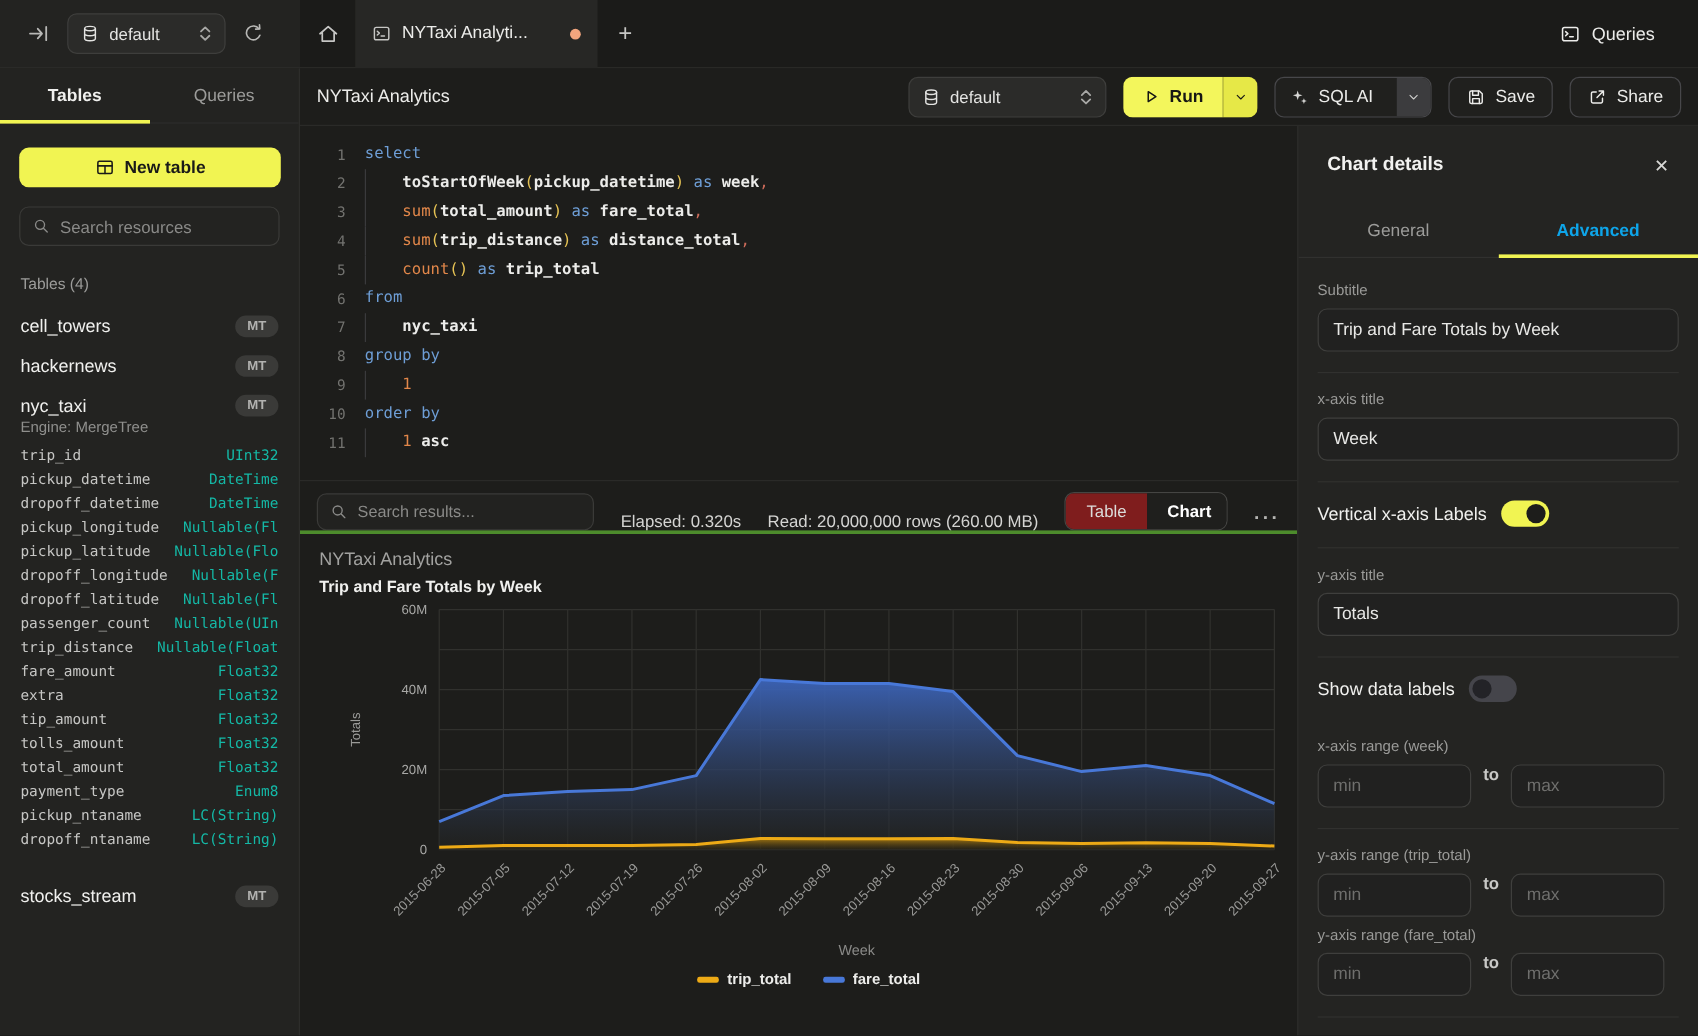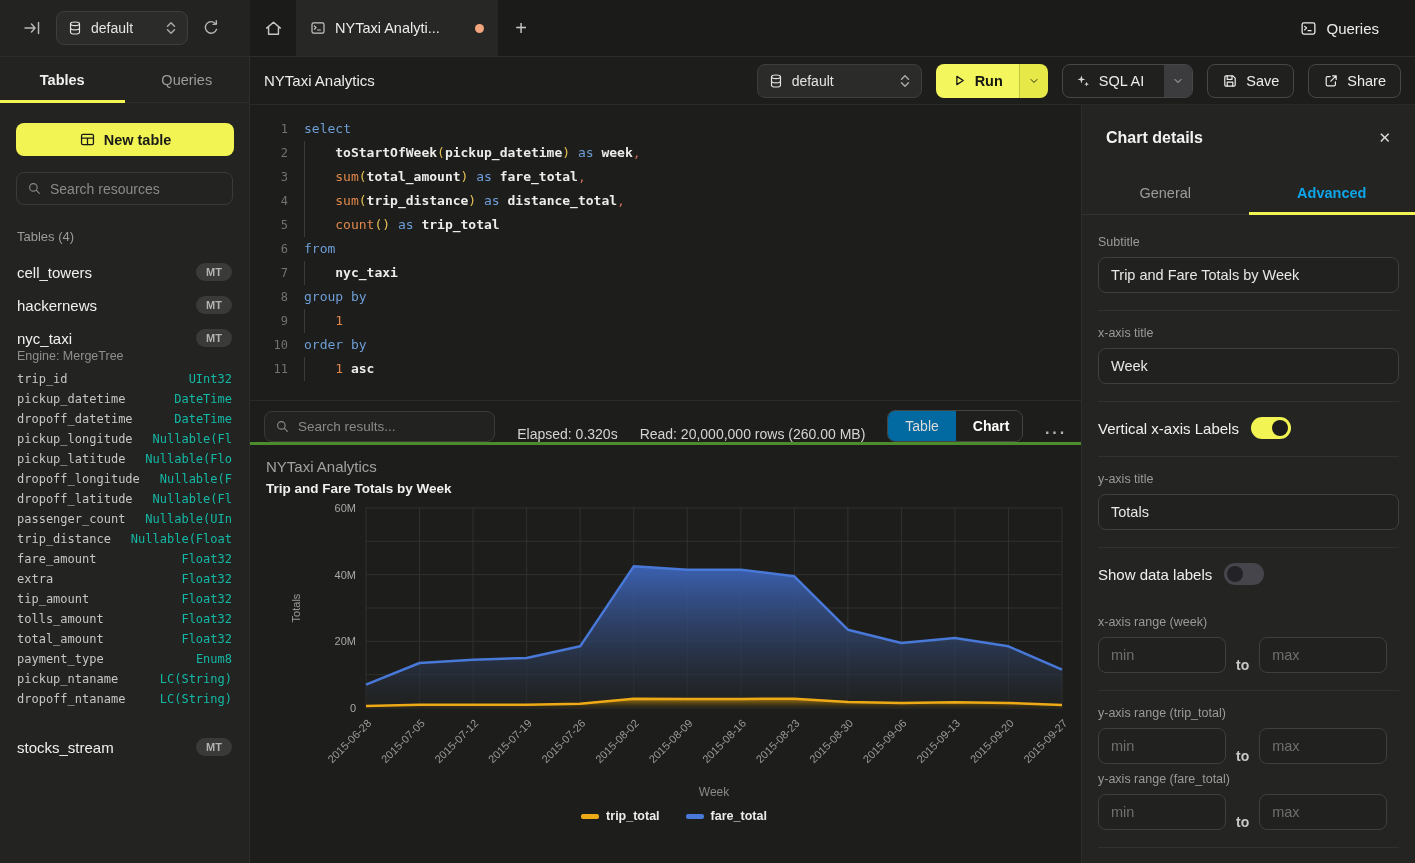--- a/index.html
+++ b/index.html
@@ -61,21 +61,21 @@
   .guide{display:inline-block;border-left:1px solid #3a3a3c;padding-left:calc(4ch - 1px)}
   .k{color:#6e9ed6}.f{color:#e2874a}.b{color:#ececea;font-weight:700}.y{color:#e5c254}.o{color:#e2874a}.c{color:#cc6b5a}.p{color:#d8d8d6}
 
   #results-bar{height:42px;border-top:1px solid #2a2a28;display:flex;align-items:flex-end;padding:0 14px;gap:22px}
   #results-search{width:238px;height:31px;border:1px solid #3a3a38;border-radius:8px;display:flex;align-items:center;gap:8px;padding:0 10px;color:#8a8a88;background:#222220}
   #results-search input{background:transparent;border:0;outline:0;color:#d8d8d6;font-size:13.5px;width:100%;font-family:"Liberation Sans",sans-serif}
   #results-search input::placeholder{color:#8a8a88}
   .stat{font-size:14px;color:#d4d4d2;white-space:nowrap}
   #view-seg{margin-left:auto;display:flex;height:32px;border:1px solid #454543;border-radius:8px;overflow:hidden}
   .seg-item{display:flex;align-items:center;padding:0 17px;font-size:14px;cursor:pointer}
-  .seg-item.inactive{background:#0369a1;color:#dcdcda}
+  .seg-item.inactive{background:#7f1d1d;color:#dcdcda}
   .seg-item.active{background:#1f1f1d;color:#ffffff;font-weight:700}
   #more-btn{color:#b4b4b2;font-size:16px;letter-spacing:2px;cursor:pointer;font-weight:700}
   #split-divider{height:3px;background:#4d8c2c;cursor:row-resize}
 
   #chart-area{flex:1;padding:13px 0 0 16px;overflow:hidden}
   #chart-title{font-size:15px;color:#a2a2a0}
   #chart-subtitle{font-size:13.5px;font-weight:700;color:#f0f0ee;margin-top:6px}
   #chart-wrap{margin-top:2px}
   svg text{font-family:"Liberation Sans",sans-serif}
   #legend{width:816px;display:flex;justify-content:center;gap:26px;margin-top:0}
@@ -94,21 +94,21 @@
   #panel-body{padding:20px 16px 0}
   .fld-label{font-size:12.5px;color:#9a9a98;margin-bottom:8px}
   .fld-input{width:100%;height:36px;background:#212120;border:1px solid #3f3f3d;border-radius:8px;color:#e8e8e6;font-size:14.5px;padding:0 12px;outline:0;font-family:"Liberation Sans",sans-serif}
   .fld-input::placeholder{color:#6f6f6d}
   .divider{border-top:1px solid #31312f;margin:17px 0 15px}
   .toggle-row{display:flex;align-items:center;gap:12px;font-size:15px;color:#f0f0ee}
   .toggle{width:40px;height:22px;border-radius:11px;position:relative;cursor:pointer;flex:0 0 auto}
   .toggle .knob{width:16px;height:16px;border-radius:50%;position:absolute;top:3px}
   .toggle.on{background:#f1f452}.toggle.on .knob{right:3px;background:#1d1d1b}
   .toggle.off{background:#45454b}.toggle.off .knob{left:3px;background:#232327}
-  .range-row{display:flex;align-items:flex-end;gap:10px;margin-bottom:2px}
+  .range-row{display:flex;align-items:flex-start;gap:10px;margin-bottom:2px}
   .range-row .fld-input{width:128px}
   .to-lbl{font-size:14px;color:#c8c8c6;font-weight:600}
   .mt18{margin-top:18px}
 </style>
 </head>
 <body>
 
 <div id="topbar">
   <div id="topbar-left">
     <span id="collapse-btn" class="ico">

